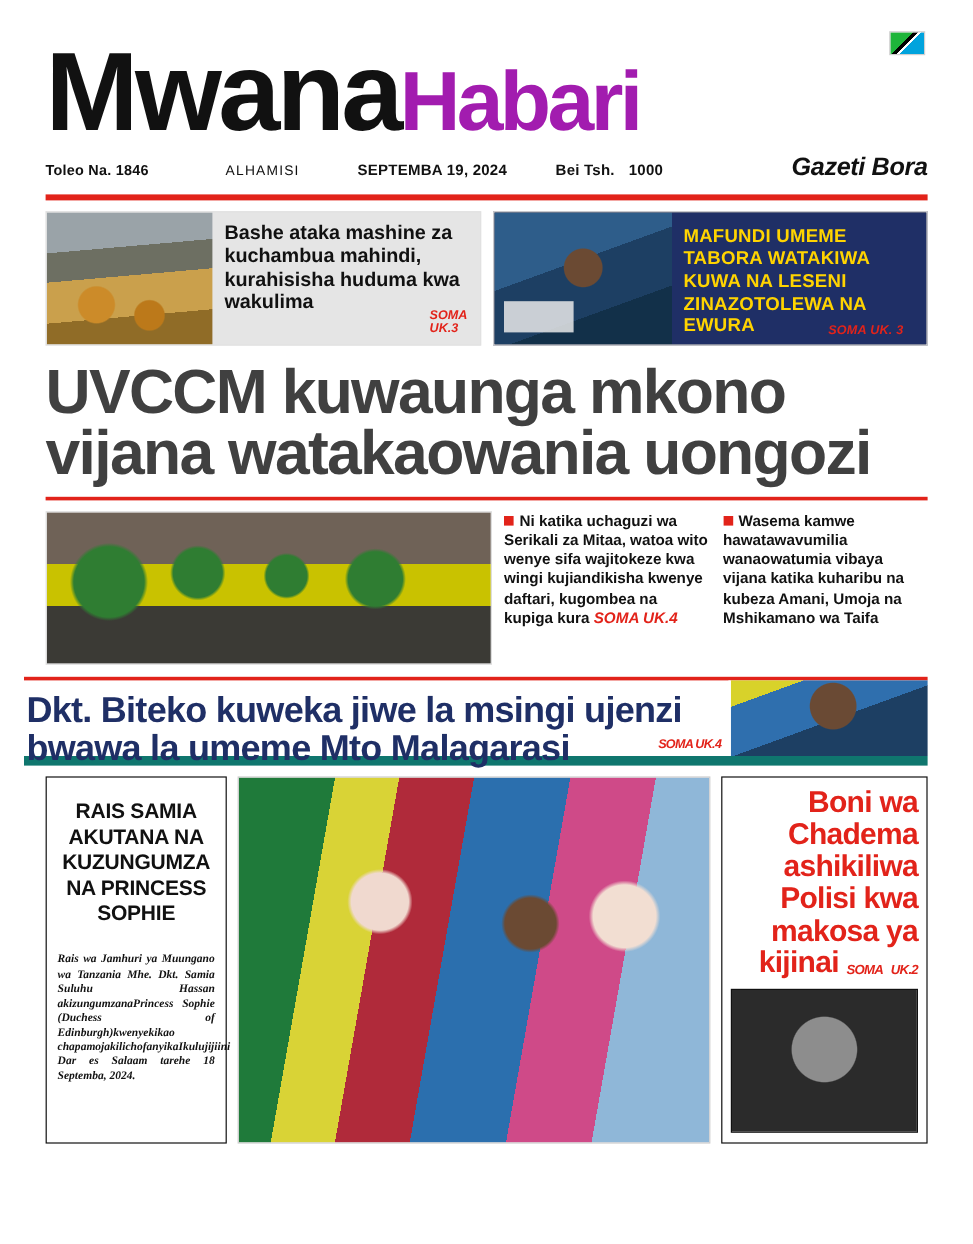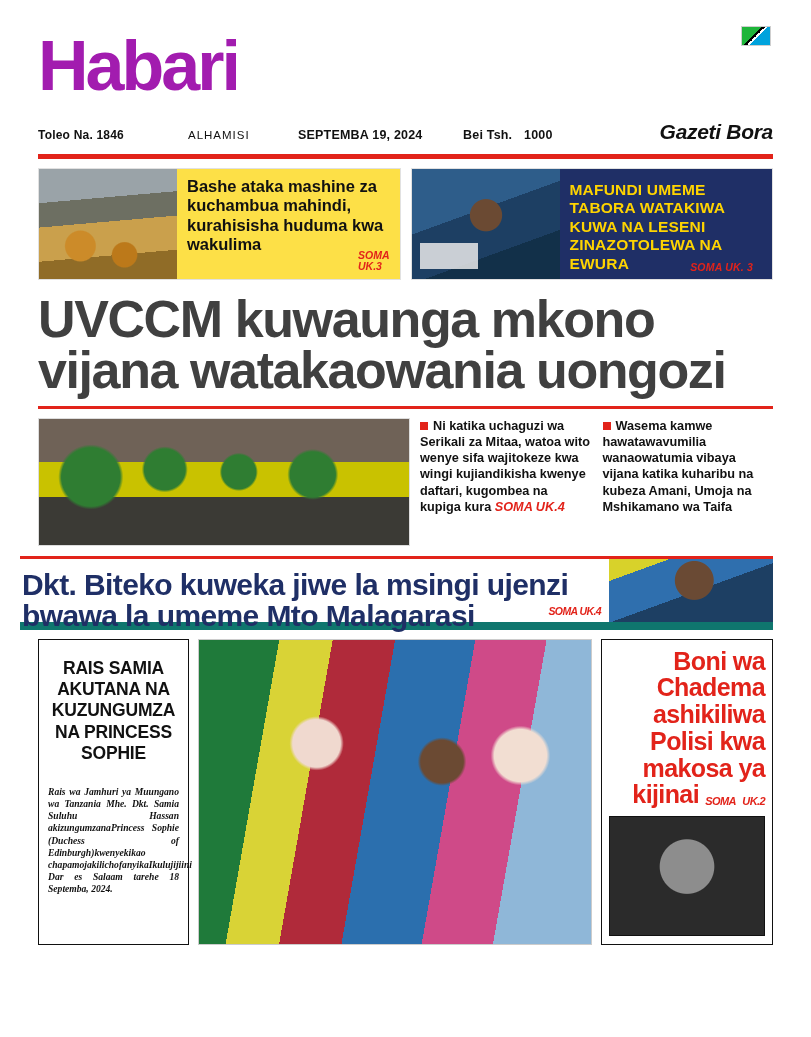--- a/index.html
+++ b/index.html
@@ -43,21 +43,21 @@
   .t-habari {
     font-family: "Liberation Sans", sans-serif;
     font-weight: bold;
     font-size: 70px;
     letter-spacing: -3px;
     color: #a21caf;
   }
   .mast-meta {
     display: flex;
     align-items: baseline;
-    margin-top: 22px;
+    margin-top: 10px;
     font-size: 12.5px;
     color: #111;
     letter-spacing: .2px;
   }
   .mast-meta .issue { width: 150px; font-weight: bold; font-size: 12px;}
   .mast-meta .day   { width: 110px; letter-spacing: 1px; font-size: 11.5px; }
   .mast-meta .date  { width: 165px; font-weight: bold; font-size: 12.5px; }
   .mast-meta .price { flex: 1; font-weight: bold; font-size: 12.5px; }
   .mast-meta .price .amt { margin-left: 8px; }
   .mast-meta .slogan {
@@ -76,21 +76,21 @@
     margin: 9px 38px 0 38px;
     height: 112px;
   }
   .teaser {
     flex: 1;
     display: flex;
     position: relative;
     border: 1px solid #e1e1e1;
     overflow: hidden;
   }
-  .teaser.left { background: #fde047; }
+  .teaser.left { background: #e5e5e5; }
   .t-img-maize {
     width: 138px;
     background:
       radial-gradient(circle at 30% 70%, #c98b2e 0 12%, transparent 13%),
       radial-gradient(circle at 62% 78%, #b9791f 0 10%, transparent 11%),
       linear-gradient(175deg, #9aa3a8 0 28%, #6d6f63 28% 48%, #c8a050 48% 76%, #8e6c2a 76% 100%);
     filter: saturate(1.05);
   }
   .t-text {
     flex: 1;
@@ -284,20 +284,21 @@
   }
 </style>
 </head>
 <body>
 
 <div class="page">
 
   <div class="masthead">
     <div class="flag"></div>
     <div class="title-line">
+      <span class="t-mwana">Mwana</span>
         <span class="t-habari">Habari</span>
     </div>
     <div class="mast-meta">
       <span class="issue">Toleo Na. 1846</span>
       <span class="day">ALHAMISI</span>
       <span class="date">SEPTEMBA 19, 2024</span>
       <span class="price">
         <span>Bei Tsh.</span>
         <span class="amt">1000</span>
       </span>

